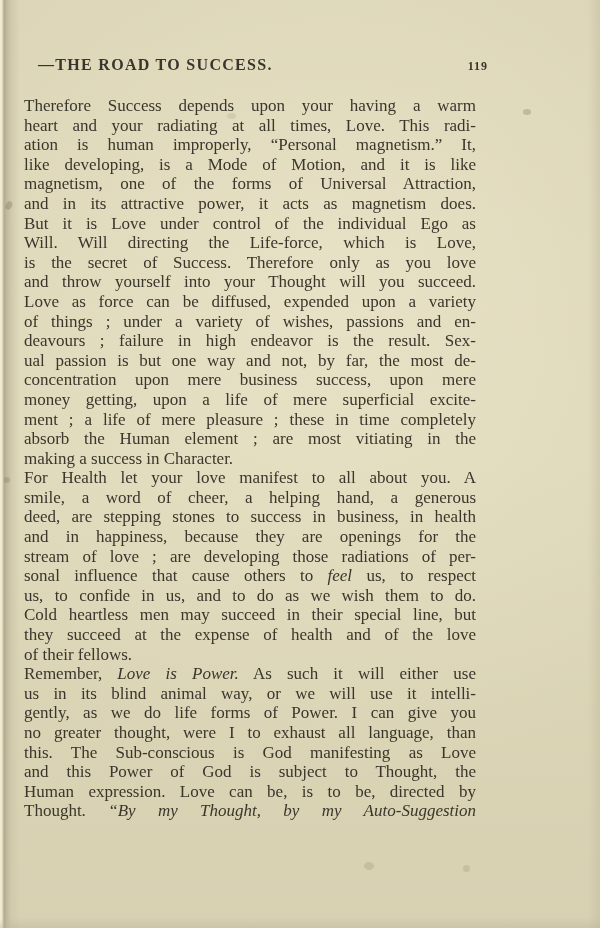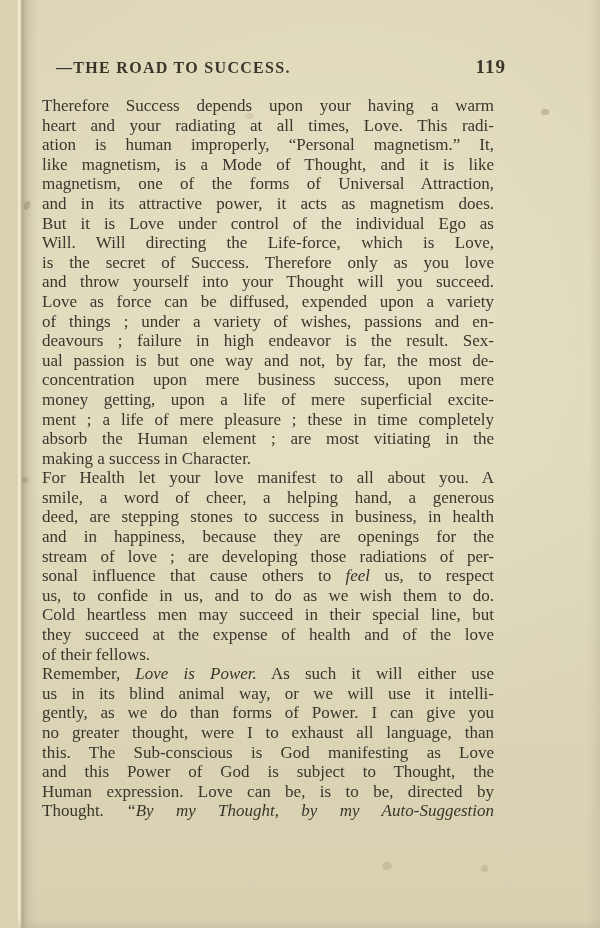--- a/index.html
+++ b/index.html
@@ -13,21 +13,20 @@
     overflow: hidden;
     background: #d8d1b2;
     font-family: "Liberation Serif", "DejaVu Serif", serif;
   }
   .page {
     position: absolute;
     inset: 0;
     background:
       radial-gradient(130% 85% at 55% 32%, rgba(240,234,208,0.55) 0%, rgba(240,234,208,0) 62%),
       linear-gradient(180deg, #dbd4b6 0%, #ded8ba 50%, #d7d0b1 100%);
-    margin-left: 18px;
   }
   .edge-left {
     position: absolute;
     left: 0; top: 0; bottom: 0;
     width: 20px;
     background: linear-gradient(90deg,
       #f3edd4 0px, #ece6cc 2px, #b1aa90 4px, #c2bb9e 7px,
       #d0c9ab 11px, rgba(219,212,180,0) 20px);
     pointer-events: none;
   }
@@ -54,21 +53,21 @@
     justify-content: space-between;
     align-items: baseline;
     color: #39352b;
   }
   .header-title {
     font-size: 16px;
     font-weight: 700;
     letter-spacing: 1.3px;
   }
   .page-number {
-    font-size: 19px;
+    font-size: 12px;
     font-weight: 700;
     letter-spacing: 1px;
   }
   .text-block {
     position: absolute;
     left: 24px;
     top: 96px;
     width: 452px;
     font-size: 17px;
     color: #3a362c;
@@ -110,21 +109,21 @@
   <div class="header">
     <span class="header-title">—THE ROAD TO SUCCESS.</span>
     <span class="page-number">119</span>
   </div>
 
   <div class="text-block" style="color: rgb(58, 54, 44);">
       <div>
         <div class="line"><span>Therefore Success depends upon your having a warm</span></div>
         <div class="line"><span>heart and your radiating at all times, Love.  This radi-</span></div>
         <div class="line"><span>ation is human improperly, “Personal magnetism.”  It,</span></div>
-        <div class="line"><span>like magnetism, is a Mode of Thought, and it is like</span></div>
+        <div class="line"><span>like developing, is a Mode of Motion, and it is like</span></div>
         <div class="line"><span>magnetism, one of the forms of Universal Attraction,</span></div>
         <div class="line"><span>and in its attractive power, it acts as magnetism does.</span></div>
         <div class="line"><span>But it is Love under control of the individual Ego as</span></div>
         <div class="line"><span>Will.  Will directing the Life-force, which is Love,</span></div>
         <div class="line"><span>is the secret of Success.  Therefore only as you love</span></div>
         <div class="line"><span>and throw yourself into your Thought will you succeed.</span></div>
         <div class="line"><span>Love as force can be diffused, expended upon a variety</span></div>
         <div class="line"><span>of things ; under a variety of wishes, passions and en-</span></div>
         <div class="line"><span>deavours ; failure in high endeavor is the result.  Sex-</span></div>
         <div class="line"><span>ual passion is but one way and not, by far, the most de-</span></div>
@@ -142,21 +141,21 @@
         <div class="line"><span>stream of love ; are developing those radiations of per-</span></div>
         <div class="line"><span>sonal influence that cause others to </span><span class="it">feel</span><span> us, to respect</span></div>
         <div class="line"><span>us, to confide in us, and to do as we wish them to do.</span></div>
         <div class="line"><span>Cold heartless men may succeed in their special line, but</span></div>
         <div class="line"><span>they succeed at the expense of health and of the love</span></div>
         <div class="line line-left"><span>of their fellows.</span></div>
       </div>
       <div>
         <div class="line"><span>Remember, </span><span class="it">Love is Power.</span><span>  As such it will either use</span></div>
         <div class="line"><span>us in its blind animal way, or we will use it intelli-</span></div>
-        <div class="line"><span>gently, as we do than forms of Power.  I can give you</span></div>
+        <div class="line"><span>gently, as we do life forms of Power.  I can give you</span></div>
         <div class="line"><span>no greater thought, were I to exhaust all language, than</span></div>
         <div class="line"><span>this.  The Sub-conscious is God manifesting as Love</span></div>
         <div class="line"><span>and this Power of God is subject to Thought, the</span></div>
         <div class="line"><span>Human expression.  Love can be, is to be, directed by</span></div>
         <div class="line"><span>Thought.  </span><span class="it">“By my Thought, by my Auto-Suggestion</span></div>
       </div>
     </div>
 
   <div class="speck speck-1"></div>
   <div class="speck speck-2"></div>

